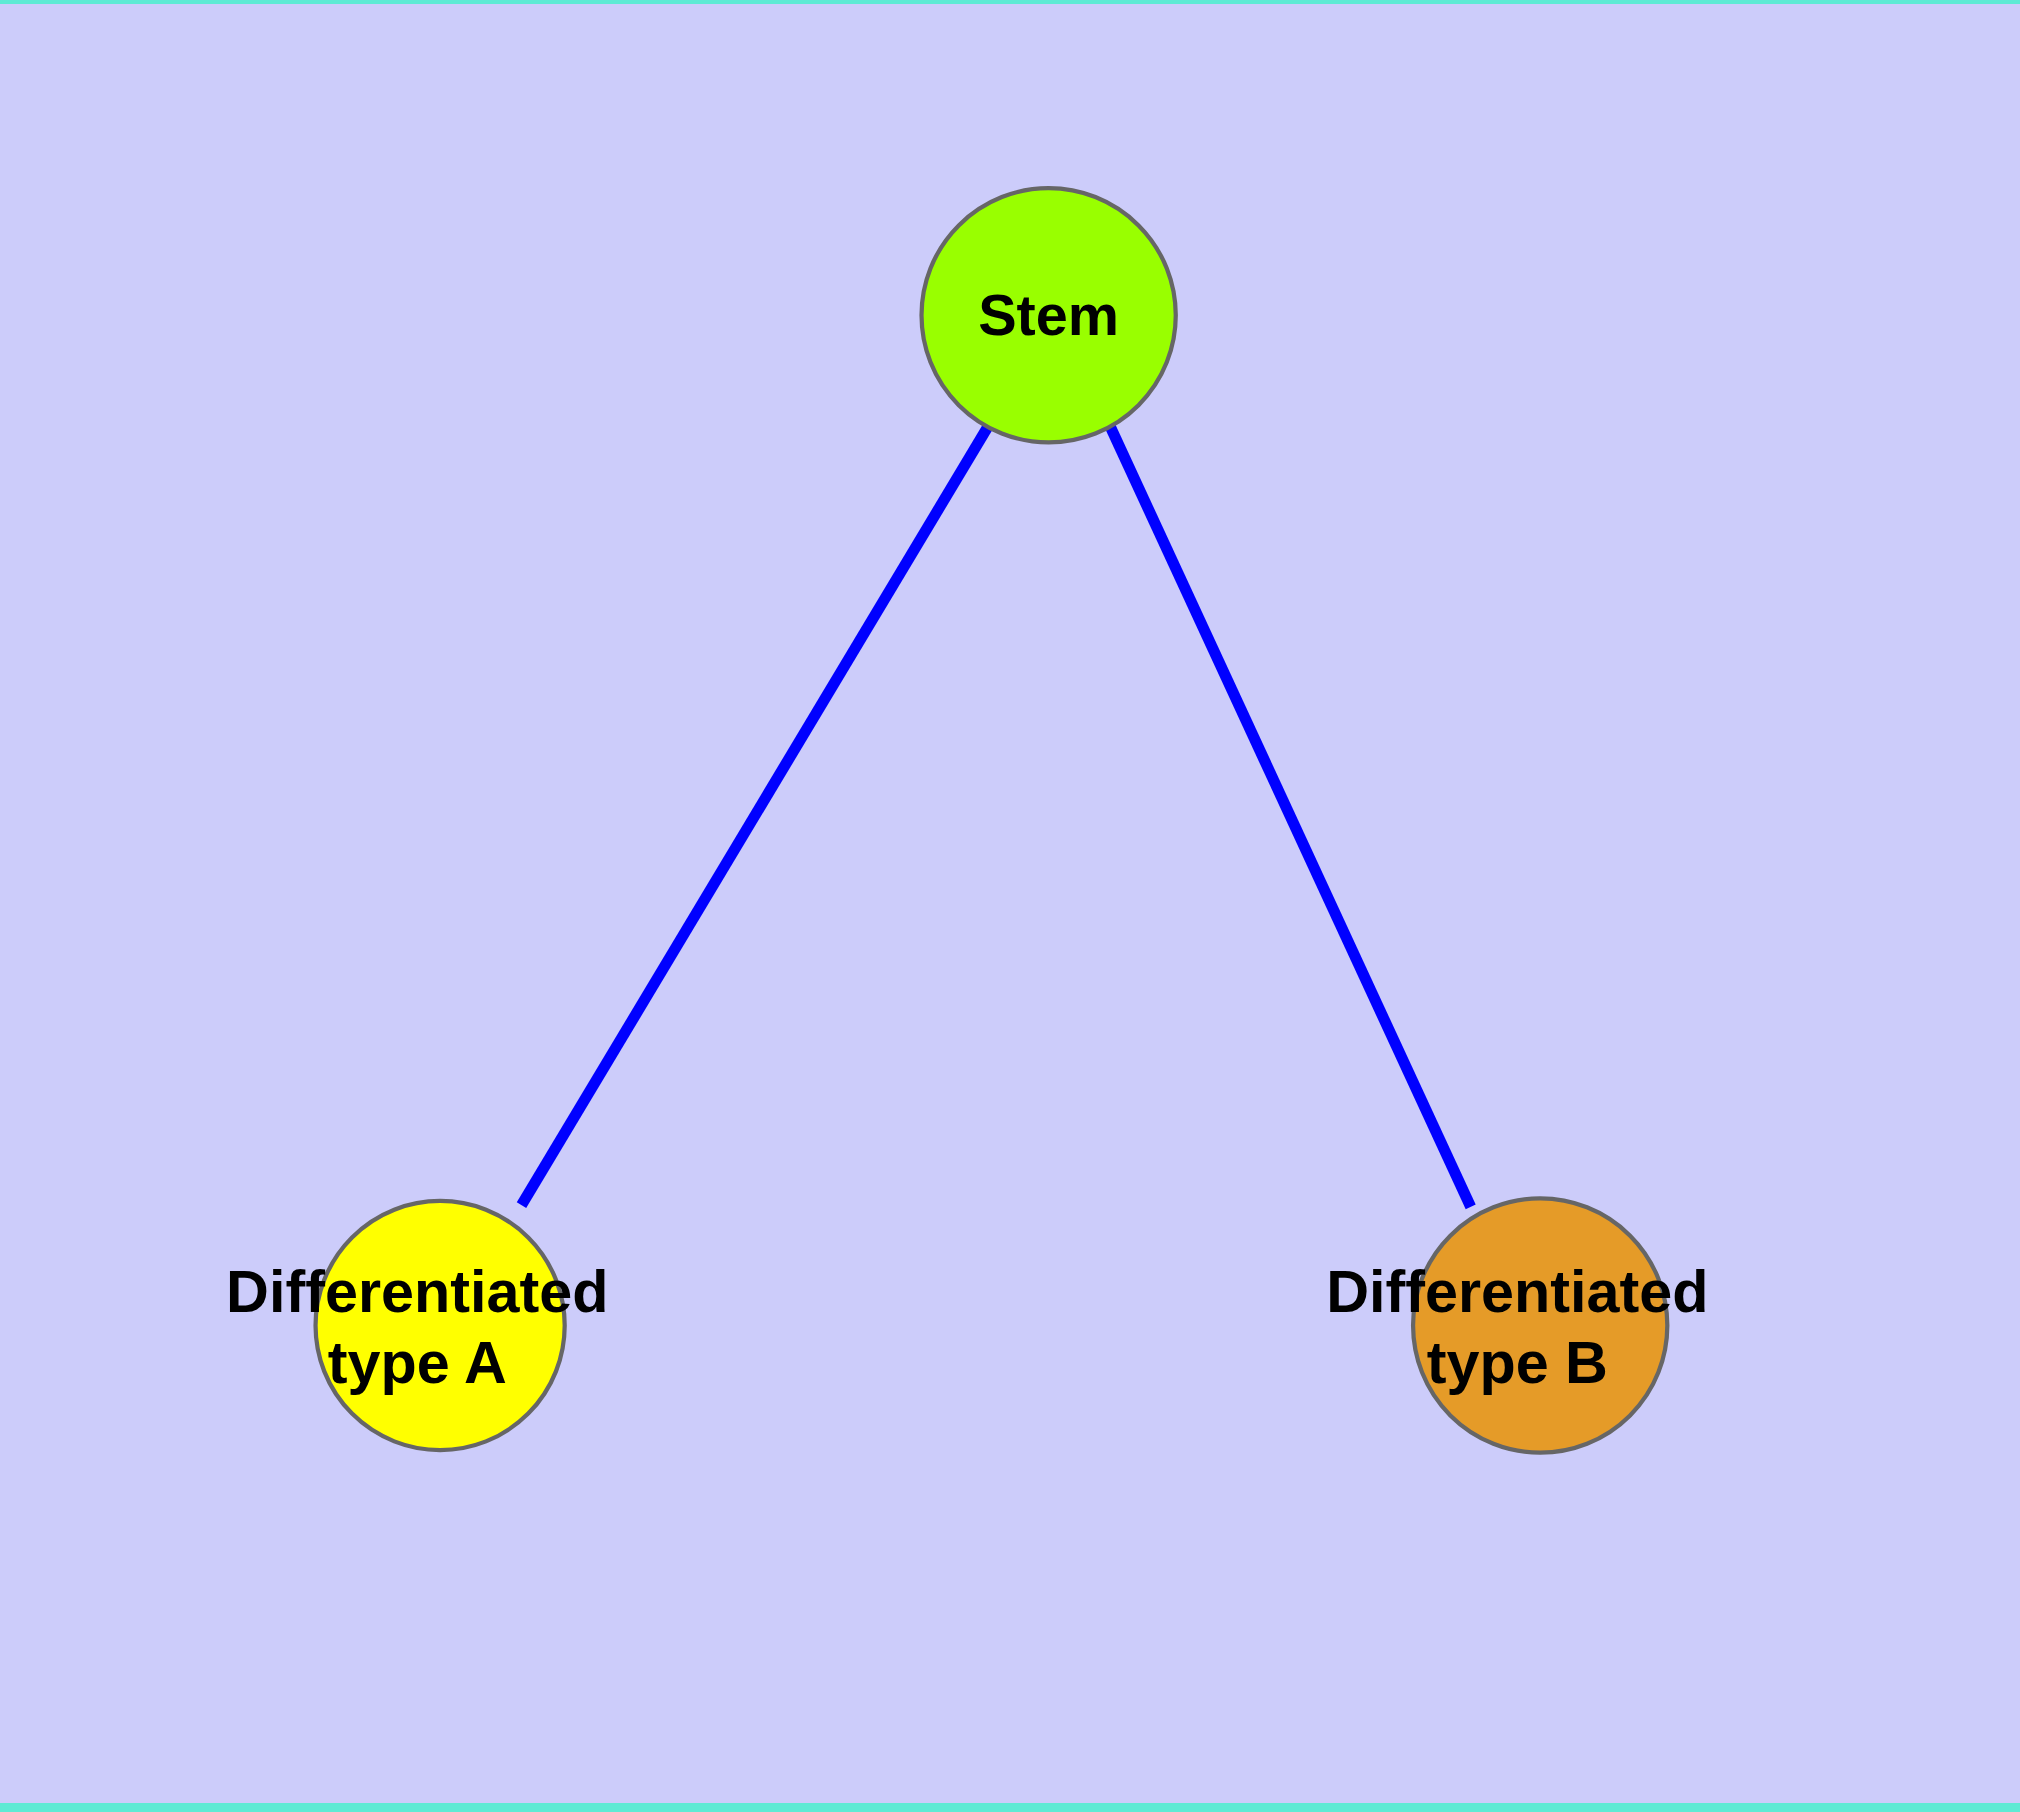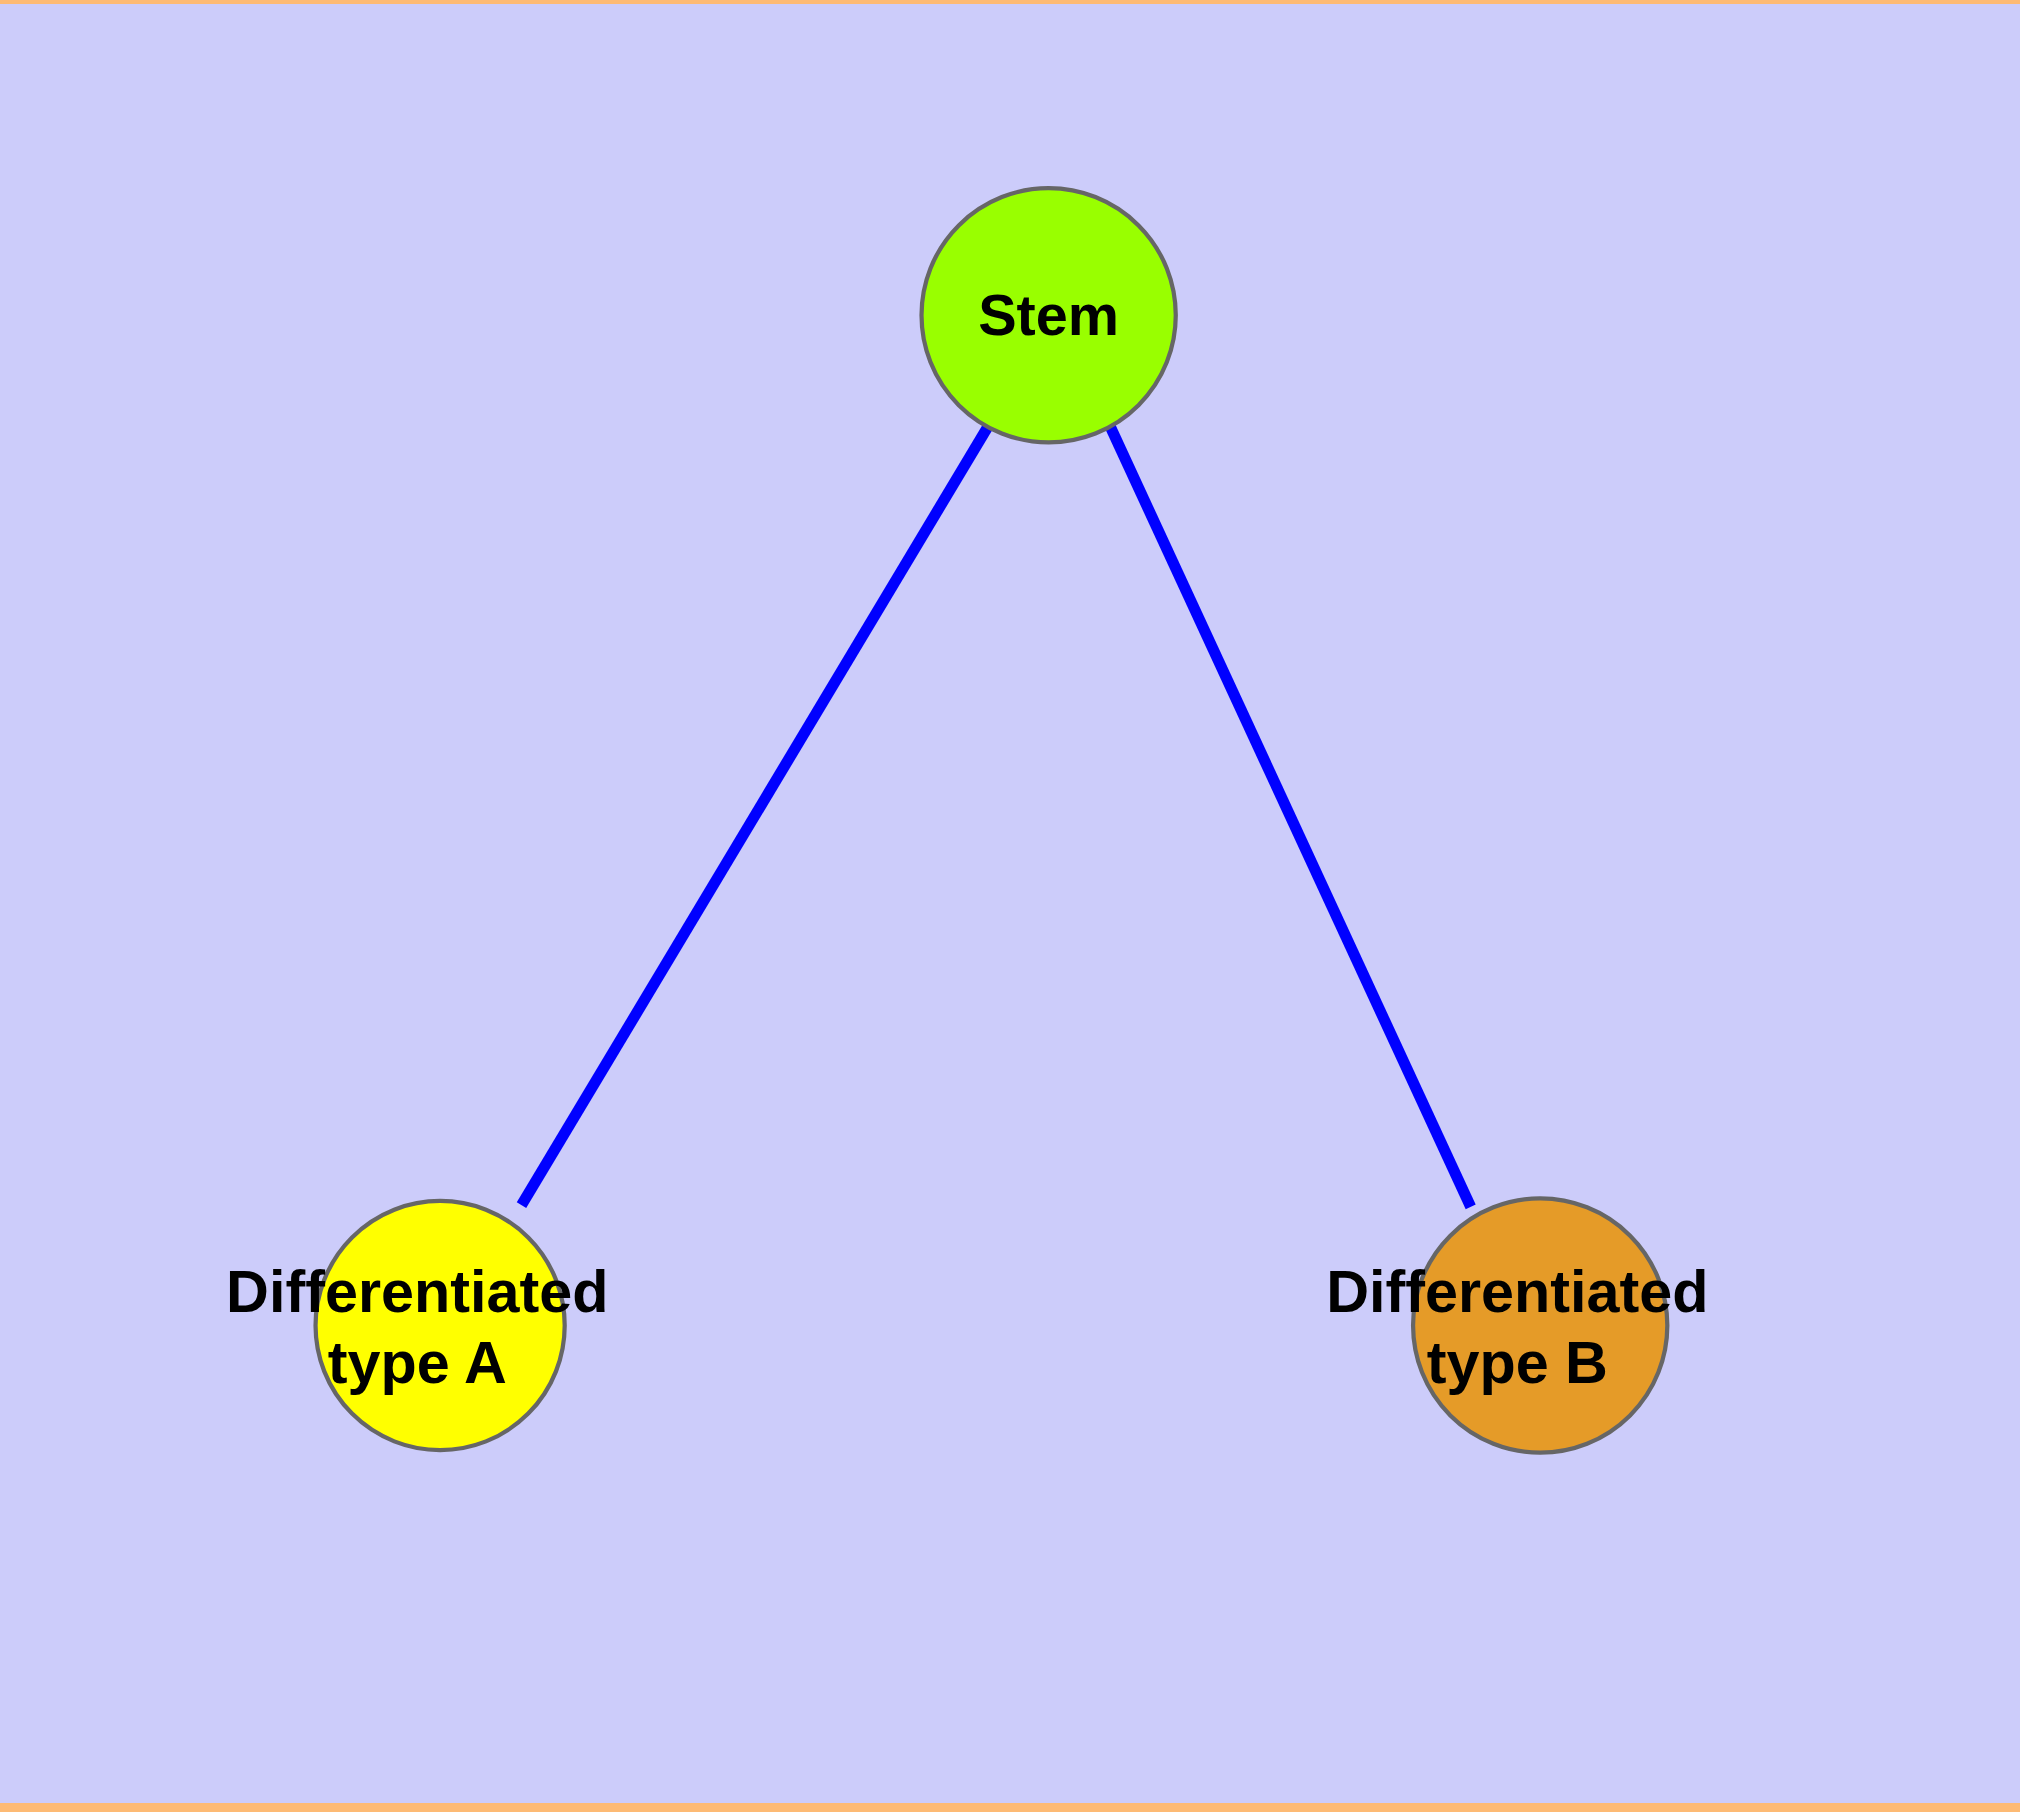--- a/index.html
+++ b/index.html
@@ -41,21 +41,21 @@
     fill: #000000;
     font-size: 68px;
   }
   .node-label-leaf {
     font-size: 70px;
   }
 </style>
 </head>
 <body>
 
-<div id="canvas" style="background: #fdba74;">
+<div id="canvas" style="background: #5eead4;">
 
   <div id="plot-bg" style="background: rgb(204, 204, 250);"></div>
 
   <svg id="graph-svg" viewBox="0 0 2384 2138" xmlns="http://www.w3.org/2000/svg">
 
     <g>
       <line x1="1165" y1="504" x2="615" y2="1422" stroke="#0000ff" stroke-width="13" stroke-linecap="butt"></line>
       <line x1="1310" y1="504" x2="1735" y2="1424" stroke="#0000ff" stroke-width="13" stroke-linecap="butt"></line>
     </g>
 

